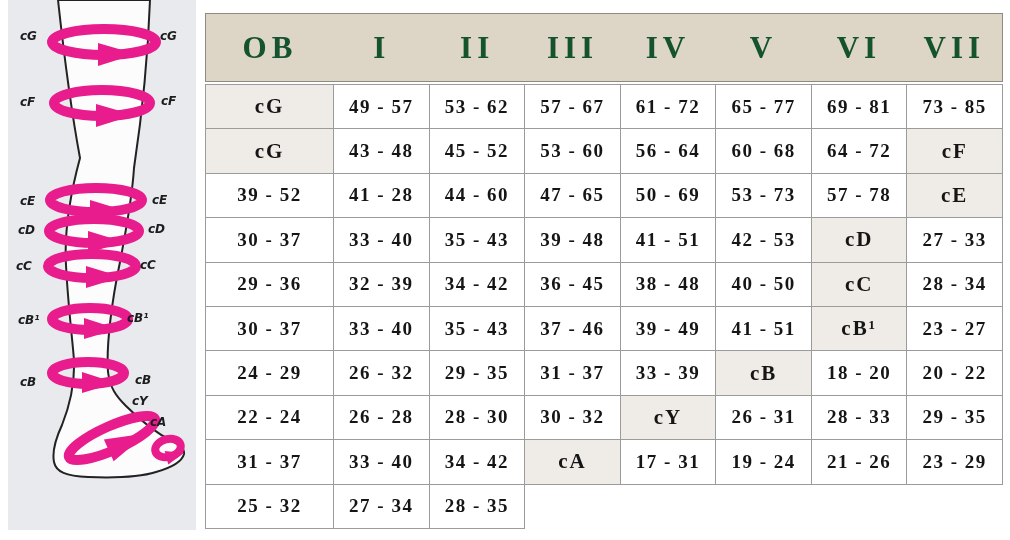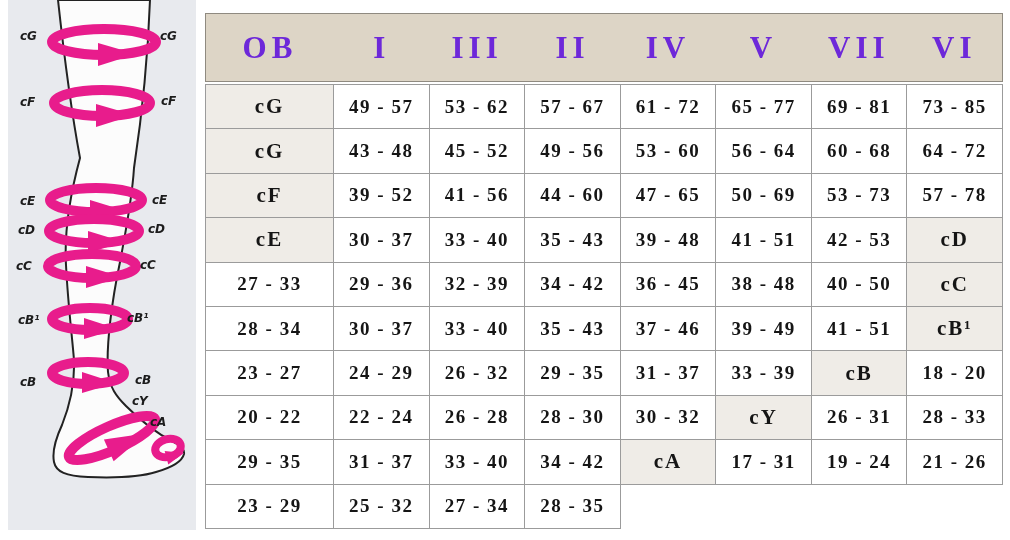--- a/index.html
+++ b/index.html
@@ -27,21 +27,21 @@
   .size-table{position:absolute;left:205px;top:13px;width:798px;}
   .thead{
     display:grid;grid-template-columns:128px repeat(7,1fr);
     background:var(--header-bg);
     border:1px solid #8f8a80;
     height:69px;align-items:center;
   }
   .thead .hcell{
     text-align:center;
     font-family:"Liberation Serif",serif;
-    font-size:31px;font-weight:bold;color:#6d28d9;
+    font-size:31px;font-weight:bold;color:#14532d;
     letter-spacing:5px;
   }
   .tbody{
     margin-top:2px;
     display:grid;grid-template-columns:128px repeat(7,1fr);
     border-top:1px solid var(--tborder);
     border-left:1px solid var(--tborder);
   }
   .cell{
     height:44.4px;display:flex;align-items:center;justify-content:center;
@@ -143,47 +143,46 @@
       <text class="diag-label" x="127" y="384">cB</text>
       <text class="diag-label" x="124" y="405">cY</text>
       <text class="diag-label" x="142" y="426">cA</text>
     </svg>
   </div>
 
   <div class="size-table">
     <div class="thead">
         <div class="hcell">OB</div>
         <div class="hcell">I</div>
+        <div class="hcell">II</div>
         <div class="hcell">III</div>
-        <div class="hcell">II</div>
         <div class="hcell">IV</div>
         <div class="hcell">V</div>
+        <div class="hcell">VI</div>
         <div class="hcell">VII</div>
-        <div class="hcell">VI</div>
       </div>
     <div class="tbody">
         <div class="cell label-cell">cG</div>
         <div class="cell data-cell">49 - 57</div>
         <div class="cell data-cell">53 - 62</div>
         <div class="cell data-cell">57 - 67</div>
         <div class="cell data-cell">61 - 72</div>
         <div class="cell data-cell">65 - 77</div>
         <div class="cell data-cell">69 - 81</div>
         <div class="cell data-cell">73 - 85</div>
         <div class="cell label-cell">cG</div>
         <div class="cell data-cell">43 - 48</div>
         <div class="cell data-cell">45 - 52</div>
-        <div class="cell data-cell">49 - 56</div>
         <div class="cell data-cell">53 - 60</div>
         <div class="cell data-cell">56 - 64</div>
         <div class="cell data-cell">60 - 68</div>
         <div class="cell data-cell">64 - 72</div>
         <div class="cell label-cell">cF</div>
         <div class="cell data-cell">39 - 52</div>
-        <div class="cell data-cell">41 - 56</div>
+        <div class="cell data-cell">41 - 28</div>
         <div class="cell data-cell">44 - 60</div>
         <div class="cell data-cell">47 - 65</div>
         <div class="cell data-cell">50 - 69</div>
         <div class="cell data-cell">53 - 73</div>
         <div class="cell data-cell">57 - 78</div>
         <div class="cell label-cell">cE</div>
         <div class="cell data-cell">30 - 37</div>
         <div class="cell data-cell">33 - 40</div>
         <div class="cell data-cell">35 - 43</div>
         <div class="cell data-cell">39 - 48</div>

